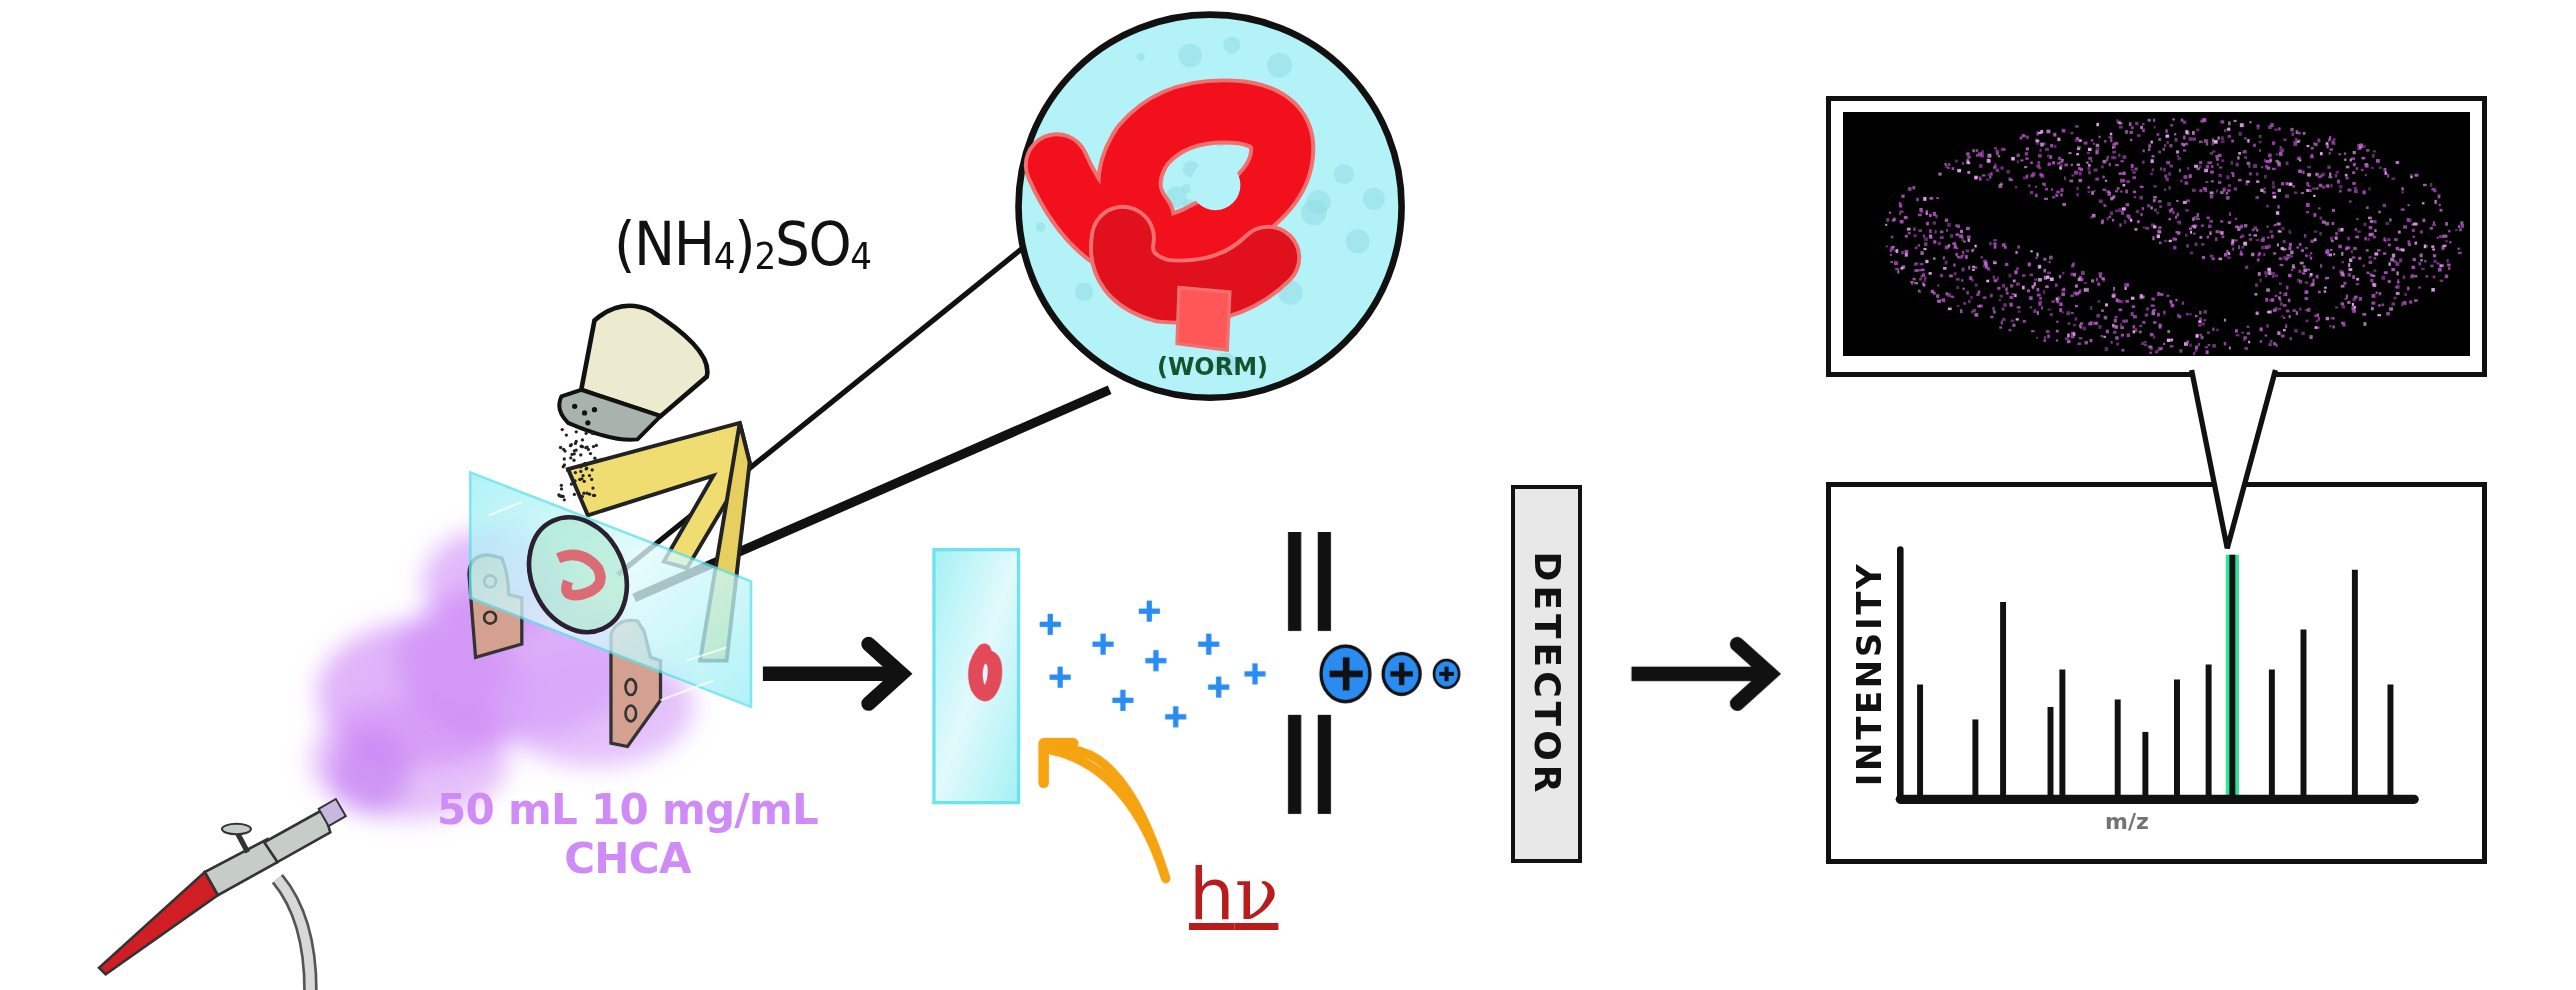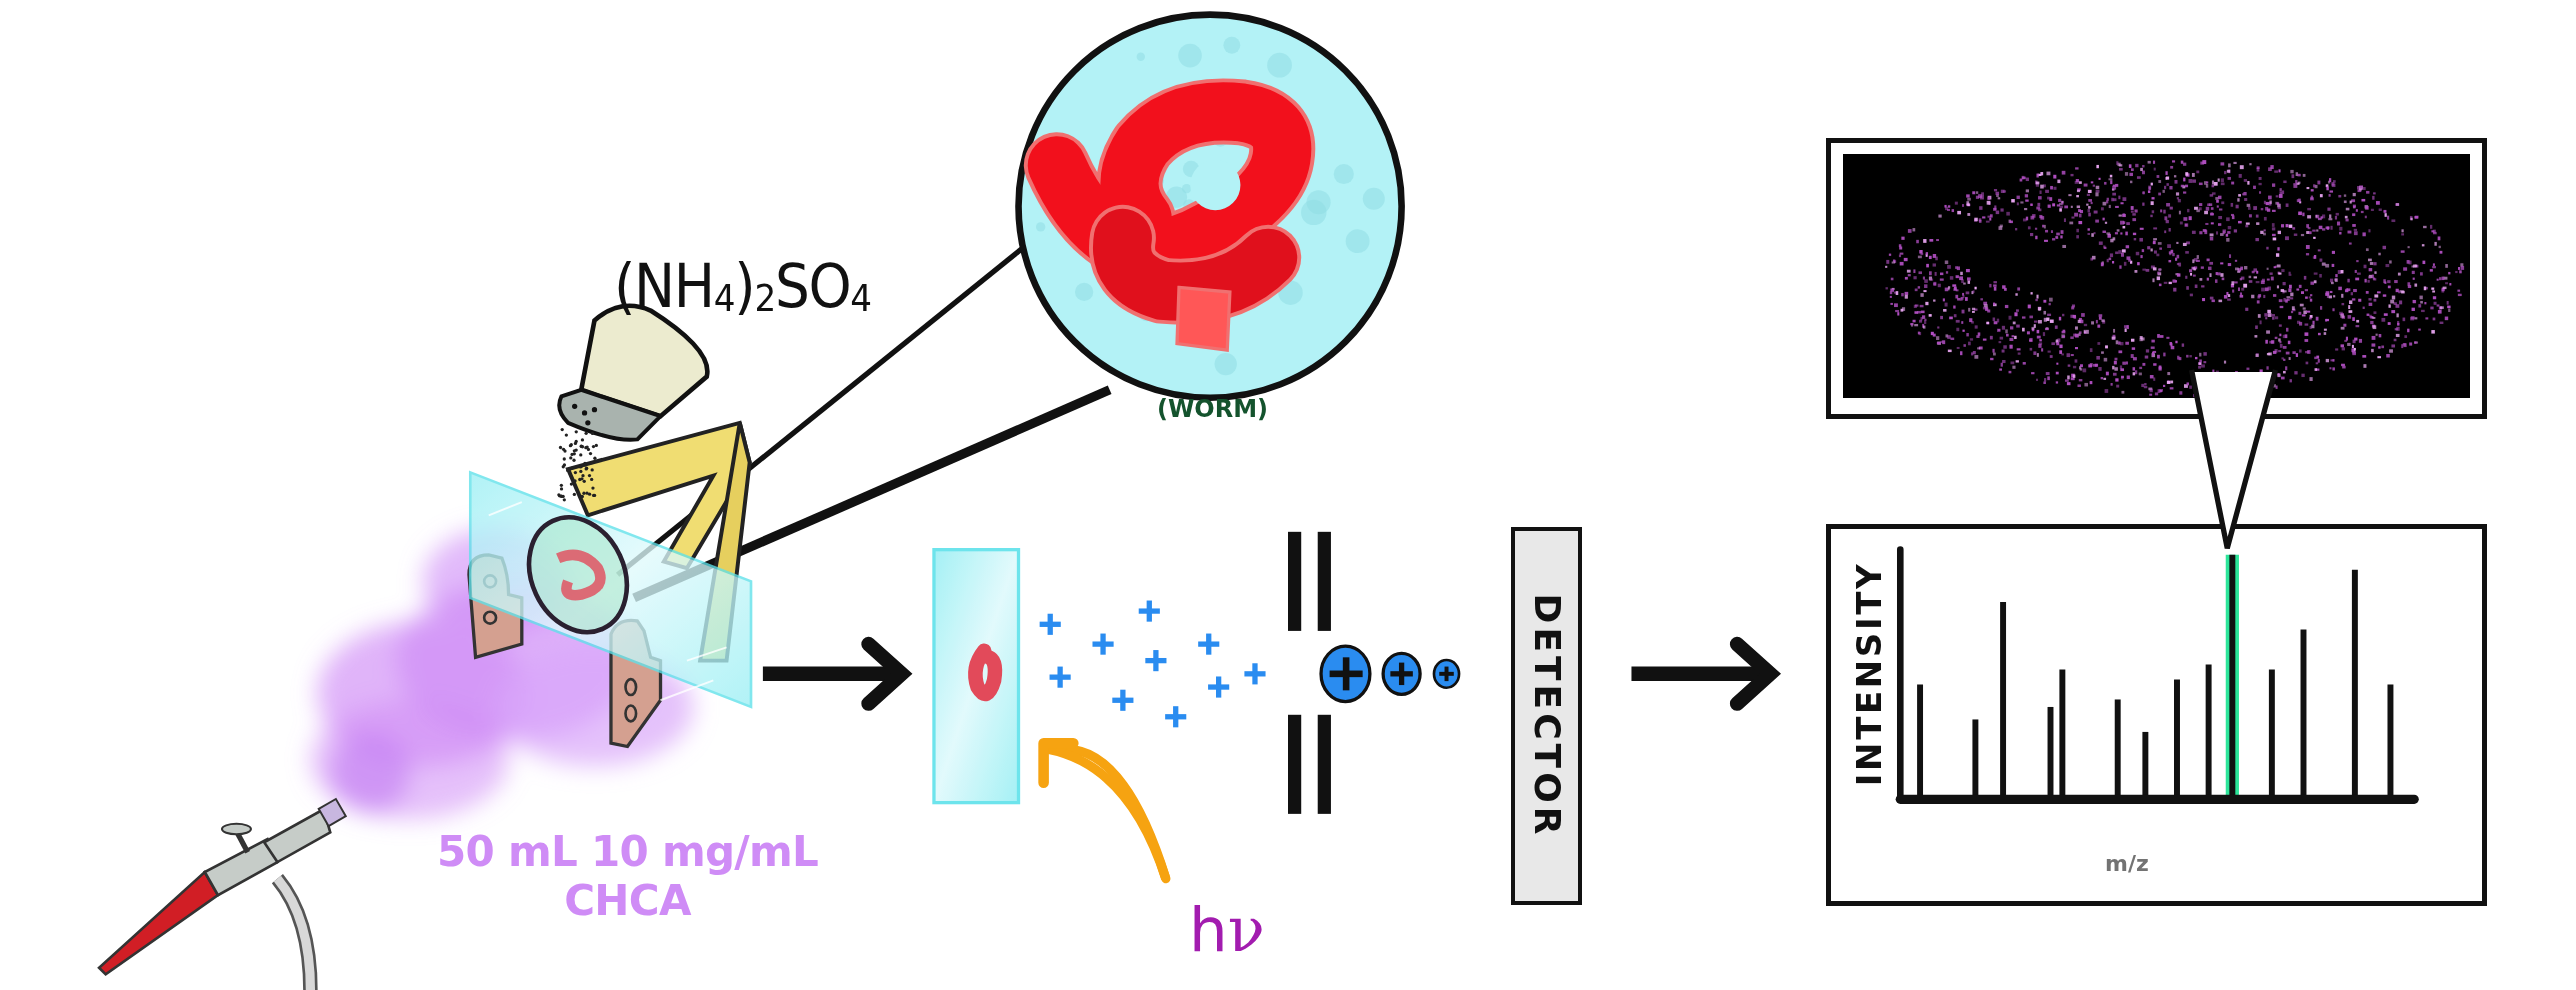--- a/index.html
+++ b/index.html
@@ -1,23 +1,23 @@
 <!DOCTYPE html>
 <html style="font-size:10.6px"><head>
 <meta charset="utf-8">
 <style>
   html,body{margin:0;padding:0;background:#ffffff;}
   body{width:2576px;height:991px;position:relative;overflow:hidden;font-family:"DejaVu Sans",sans-serif;}
-  .abs{position:absolute;margin-top:42px;}
+  .abs{position:absolute;}
   svg{position:absolute;left:0;top:0;}
   .formula{left:614px;top:208px;font-family:"DejaVu Sans Condensed","DejaVu Sans",sans-serif;font-size:61px;color:#111;letter-spacing:-1.3px;}
   .formula sub{font-size:38px;vertical-align:-4px;}
   .matrix-label{left:436px;top:785px;width:383px;text-align:center;color:#cf8cf6;font-weight:bold;font-size:42px;line-height:49px;font-family:"DejaVu Sans",sans-serif;letter-spacing:-0.7px;}
   .worm-label{left:1143px;top:353px;width:139px;text-align:center;font-size:24px;font-weight:bold;color:#14532d;}
-  .hv{left:1189px;top:852px;font-size:61px;color:#a21caf;font-family:"DejaVu Serif",serif;}
+  .hv{left:1189px;top:852px;font-size:72px;color:#b91c1c;font-family:"DejaVu Serif",serif;text-decoration:underline;}
   .hv .h{font-family:"DejaVu Sans",sans-serif;}
   .detector{left:1511px;top:485px;width:63px;height:370px;background:#e8e8e8;border:4.6px solid #111;box-sizing:content-box;}
   .detector-label{position:absolute;left:50%;top:50%;transform:translate(-50%,-50%) rotate(90deg);font-weight:bold;font-size:36px;letter-spacing:4px;color:#111;white-space:nowrap;}
   .spectrum-box{left:1826px;top:482px;width:651px;height:372px;border:5.3px solid #111;background:#fff;}
   .msi-box{left:1826px;top:96px;width:651px;height:271px;border:5.3px solid #111;background:#fff;}
   .msi-img{left:1843px;top:112px;width:627px;height:244px;background:#000;overflow:hidden;}
   .ylabel{left:1843px;top:674px;transform:translate(-50%,-50%) rotate(-90deg);transform-origin:center;font-weight:bold;font-size:34px;letter-spacing:2.6px;color:#111;white-space:nowrap;position:absolute;}
   .xlabel{left:2094px;top:809px;width:66px;text-align:center;font-weight:bold;font-size:22px;color:#737373;}
 </style>
 </head>

